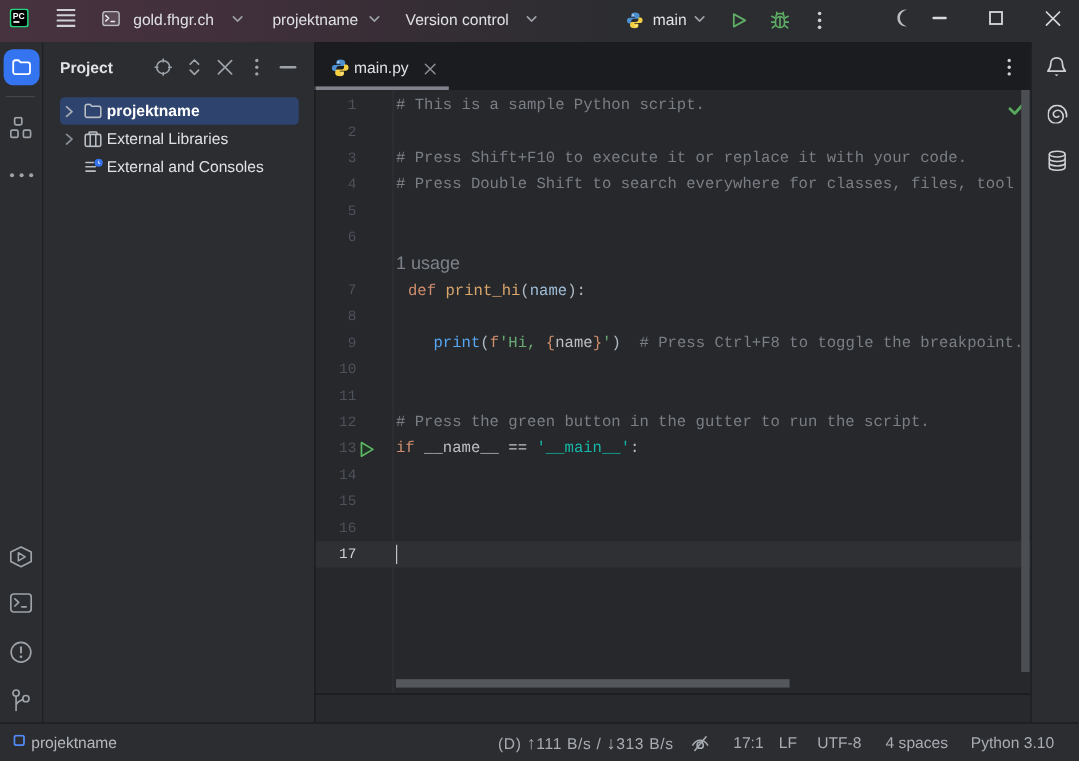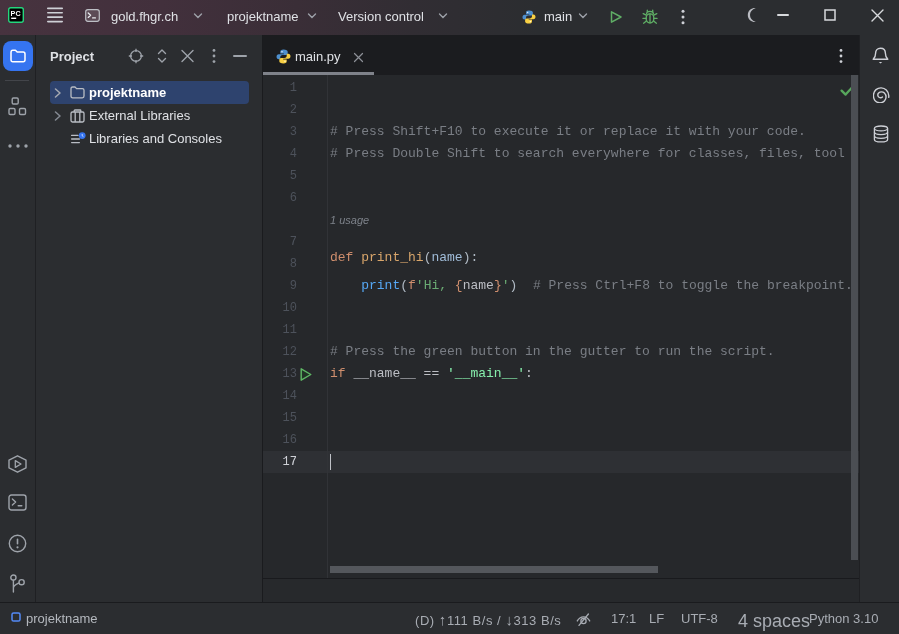--- a/index.html
+++ b/index.html
@@ -207,21 +207,21 @@
 
     <svg class="abs" style="left:33px;top:97px" width="17" height="15" viewBox="0 0 17 15">
       <g stroke="#b9bdc4" stroke-width="1.3" fill="none" stroke-linecap="round">
         <path d="M1.6 3.4 H8"></path>
           <path d="M1.6 7 H9.4"></path>
           <path d="M1.6 10.6 H9.4"></path>
       </g>
       <circle cx="12.2" cy="3.6" r="3.4" fill="#3574f0"></circle>
       <path d="M12.2 2 V3.8 L13.4 4.6" stroke="#cfe0ff" stroke-width="0.9" fill="none"></path>
     </svg>
-    <div class="abs" style="left:52px;top:96px;font-size:13px;color:#dfe1e5;">Libraries and Consoles</div>
+    <div class="abs" style="left:52px;top:96px;font-size:13px;color:#dfe1e5;">External and Consoles</div>
   </div>
 
   <div class="abs" id="editorcol" style="left:262px;top:35px;width:597px;height:567px;background:#1b1c1f;">
 
     <div class="abs" style="left:0;top:0;width:597px;height:40px;background:#1b1c1f;"></div>
     <svg class="abs" style="left:14px;top:14px" width="15" height="15" viewBox="0 0 14 14">
       <path d="M7 0.5 C4.8 0.5 4 1.4 4 2.6 V4.2 H7.3 V4.8 H2.6 C1.2 4.8 0.5 5.9 0.5 7.2 C0.5 8.5 1.2 9.5 2.6 9.5 H4 V7.7 C4 6.4 5 5.6 6.2 5.6 H9.3 C10.3 5.6 10.9 4.8 10.9 3.8 V2.6 C10.9 1.4 9.6 0.5 7 0.5 Z" fill="#4e8fce"></path>
       <path d="M7 13.5 C9.2 13.5 10 12.6 10 11.4 V9.8 H6.7 V9.2 H11.4 C12.8 9.2 13.5 8.1 13.5 6.8 C13.5 5.5 12.8 4.5 11.4 4.5 H10 V6.3 C10 7.6 9 8.4 7.8 8.4 H4.7 C3.7 8.4 3.1 9.2 3.1 10.2 V11.4 C3.1 12.6 4.4 13.5 7 13.5 Z" fill="#f7cf43"></path>
       <circle cx="5.6" cy="2.6" r="0.75" fill="#dfe8f2"></circle>
       <circle cx="8.4" cy="11.4" r="0.75" fill="#fdf3d0"></circle>
@@ -265,27 +265,28 @@
         <div class="gn" style="top:376px;color:#ced0d6;">17</div>
       </div>
 
       <svg class="abs" style="left:37px;top:292px" width="14" height="15" viewBox="0 0 14 15">
         <path d="M2.2 1.8 L11.8 7.5 L2.2 13.2 Z" fill="#213326" stroke="#5fb865" stroke-width="1.4" stroke-linejoin="round"></path>
       </svg>
 
       <div class="abs" style="left:65px;top:0;width:1px;height:503px;background:#313337;"></div>
 
       <div class="abs mono" style="left:0;top:2px;width:589px;height:501px;overflow:hidden;">
+        <div class="cl" style="top:0px;color:#7a7e85;"># This is a sample Python script.</div>
         <div class="cl" style="top:44px;color:#7a7e85;"># Press Shift+F10 to execute it or replace it with your code.</div>
         <div class="cl" style="top:66px;color:#7a7e85;"># Press Double Shift to search everywhere for classes, files, tool windows and actions.</div>
-        <div class="cl" style="top:132px;font-family:'Liberation Sans';font-size:11px;color:#7d828a;font-style:italic;">1 usage</div>
-        <div class="cl" style="top:170px;"><span style="color:#cf8e6d">def </span><span style="color:#d9a66b">print_hi</span><span style="color:#b0bac4">(</span><span style="color:#a0bcd8">name</span><span style="color:#b0bac4">):</span></div>
+        <div class="cl" style="top:132px;font-family:'Liberation Sans';font-size:15px;color:#7d828a;">1 usage</div>
+        <div class="cl" style="top:155px;margin-left:10px;"><span style="color:#cf8e6d">def </span><span style="color:#d9a66b">print_hi</span><span style="color:#b0bac4">(</span><span style="color:#a0bcd8">name</span><span style="color:#b0bac4">):</span></div>
         <div class="cl" style="top:198px;"><span style="color:#56a8f5">    print</span><span style="color:#b0bac4">(</span><span style="color:#cf8e6d">f</span><span style="color:#6aab73">'Hi, </span><span style="color:#cf8e6d">{</span><span style="color:#bcbec4">name</span><span style="color:#cf8e6d">}</span><span style="color:#6aab73">'</span><span style="color:#b0bac4">)  </span><span style="color:#7a7e85"># Press Ctrl+F8 to toggle the breakpoint.</span></div>
         <div class="cl" style="top:264px;color:#7a7e85;"># Press the green button in the gutter to run the script.</div>
-        <div class="cl" style="top:286px;"><span style="color:#cf8e6d">if </span><span style="color:#bcbec4">__name__ == </span><span style="color:#86efac">'__main__'</span><span style="color:#bcbec4">:</span></div>
+        <div class="cl" style="top:286px;"><span style="color:#cf8e6d">if </span><span style="color:#bcbec4">__name__ == </span><span style="color:#14b8a6">'__main__'</span><span style="color:#bcbec4">:</span></div>
       </div>
 
       <div class="abs" style="left:68px;top:379px;width:1.4px;height:16px;background:#bfc1c7;"></div>
 
       <svg class="abs" style="left:578px;top:9px" width="15" height="13" viewBox="0 0 15 13">
         <path d="M1.6 6.6 L5.6 10.6 L13.4 2" fill="none" stroke="#57a75c" stroke-width="2.3" stroke-linecap="round" stroke-linejoin="round"></path>
       </svg>
 
       <div class="abs" style="left:589px;top:0px;width:7px;height:485px;background:#4b4e53;"></div>
 
@@ -332,17 +333,17 @@
     <svg class="abs" style="left:575px;top:9px" width="17" height="15" viewBox="0 0 17 15">
       <g fill="none" stroke="#a8acb3" stroke-width="1.3">
         <path d="M2 9.4 C3.7 6.4 6 4.9 8.5 4.9 C11 4.9 13.3 6.4 15 9.4"></path>
         <path d="M8.5 11.6 A2.6 2.6 0 0 0 8.5 6.4 A2.6 2.6 0 0 0 8.5 11.6 Z"></path>
         <path d="M13.4 2 L4 13.4" stroke-linecap="round"></path>
       </g>
     </svg>
     <div class="abs" style="left:611px;top:8px;font-size:13px;color:#a8acb3;">17:1</div>
     <div class="abs" style="left:649px;top:8px;font-size:13px;color:#a8acb3;">LF</div>
     <div class="abs" style="left:681px;top:8px;font-size:13px;color:#a8acb3;">UTF-8</div>
-    <div class="abs" style="left:738px;top:8px;font-size:18px;color:#a8acb3;">4 spaces</div>
+    <div class="abs" style="left:738px;top:8px;font-size:13px;color:#a8acb3;">4 spaces</div>
     <div class="abs" style="left:809px;top:8px;font-size:13px;color:#a8acb3;">Python 3.10</div>
   </div>
 
 </div>
 
 </body></html>

